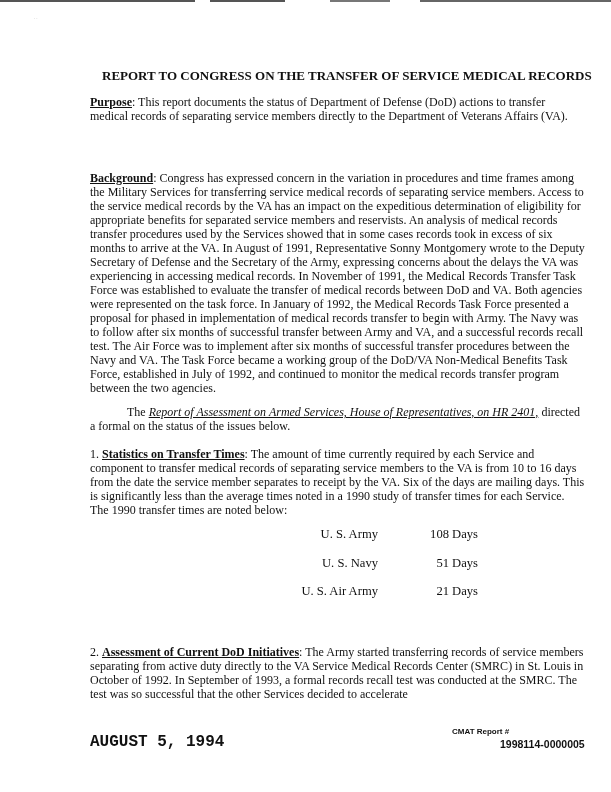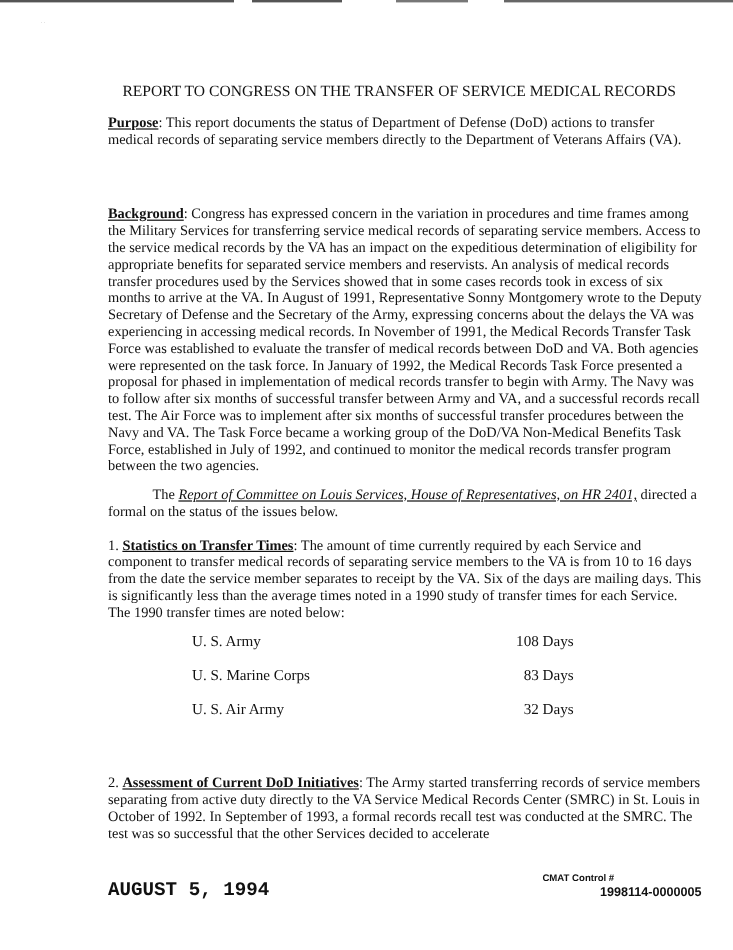--- a/index.html
+++ b/index.html
@@ -1,27 +1,27 @@
 <!DOCTYPE html>
 <html><head>
 <meta charset="utf-8">
 <style>
   html, body { margin: 0; padding: 0; background: #ffffff; }
   body { width: 611px; height: 792px; position: relative; overflow: hidden; font-family: "Liberation Serif", "DejaVu Serif", serif; color: #111; }
   .scan-line { position: absolute; top: 0; height: 2px; background: #555; }
   .specks { position: absolute; top: 16px; left: 34px; font-size: 4px; color: #999; }
   .page { position: absolute; left: 90px; top: 0; width: 495px; }
-  .title { position: absolute; top: 68px; left: 12px; font-weight: normal; font-size: 13px; letter-spacing: 0; white-space: nowrap; }
+  .title { position: absolute; top: 68px; left: 12px; font-weight: bold; font-size: 13px; letter-spacing: 0; white-space: nowrap; }
   .para { position: absolute; left: 0; width: 495px; font-size: 12px; line-height: 14px; }
   .label { font-weight: bold; text-decoration: underline; }
   .italic-ref { font-style: italic; text-decoration: underline; }
   .indent { padding-left: 37px; }
   table.times { position: absolute; left: 70px; top: 527px; border-collapse: collapse; font-size: 12.6px; }
   table.times td { padding: 0; height: 28.5px; vertical-align: top; }
-  table.times td.svc { width: 218px; }
+  table.times td.svc { width: 218px; text-align: right; }
   table.times td.days { width: 100px; text-align: right; }
   .footer-date { position: absolute; left: 90px; top: 733px; font-family: "Liberation Mono", "DejaVu Sans Mono", monospace; font-weight: bold; font-size: 16px; }
   .cmat { position: absolute; left: 452px; top: 727px; font-family: "Liberation Sans", "DejaVu Sans", sans-serif; }
   .cmat-label { font-size: 8px; font-weight: bold; }
   .cmat-num { font-size: 10.5px; font-weight: bold; margin-top: 2px; margin-left: 48px; }
 </style>
 </head>
 <body>
 
 <div class="scan-line" style="left:0;width:195px;"></div>
@@ -35,46 +35,46 @@
 
   <div class="para" style="top:95px;">
     <span class="label">Purpose</span><span>:  This report documents the status of Department of Defense (DoD) actions to transfer medical records of separating service members directly to the Department of Veterans Affairs (VA).</span>
   </div>
 
   <div class="para" style="top:151px;margin-top:20px;">
     <span class="label">Background</span><span>:  Congress has expressed concern in the variation in procedures and time frames among the Military Services for transferring service medical records of separating service members.  Access to the service medical records by the VA has an impact on the expeditious determination of eligibility for appropriate benefits for separated service members and reservists.  An analysis of medical records transfer procedures used by the Services showed that in some cases records took in excess of six months to arrive at the VA.  In August of 1991, Representative Sonny Montgomery wrote to the Deputy Secretary of Defense and the Secretary of the Army, expressing concerns about the delays the VA was experiencing in accessing medical records.  In November of 1991, the Medical Records Transfer Task Force was established to evaluate the transfer of medical records between DoD and VA.  Both agencies were represented on the task force.  In January of 1992, the Medical Records Task Force presented a proposal for phased in implementation of medical records transfer to begin with Army.  The Navy was to follow after six months of successful transfer between Army and VA, and a successful records recall test.  The Air Force was to implement after six months of successful transfer procedures between the Navy and VA.  The Task Force became a working group of the DoD/VA Non-Medical Benefits Task Force, established in July of 1992, and continued to monitor the medical records transfer program between the two agencies.</span>
   </div>
 
   <div class="para" style="top:405px;">
-    <span class="indent">The </span><span class="italic-ref">Report of Committee on Louis Services, House of Representatives, on HR 2401,</span><span> directed a formal on the status of the issues below.</span>
+    <span class="indent">The </span><span class="italic-ref">Report of Assessment on Armed Services, House of Representatives, on HR 2401,</span><span> directed a formal on the status of the issues below.</span>
   </div>
 
   <div class="para" style="top:447px;">
     <span>1.  </span><span class="label">Statistics on Transfer Times</span><span>:  The amount of time currently required by each Service and component to transfer medical records of separating service members to the VA is from 10 to 16 days from the date the service member separates to receipt by the VA.  Six of the days are mailing days.  This is significantly less than the average times noted in a 1990 study of transfer times for each Service.  The 1990 transfer times are noted below:</span>
   </div>
 
   <table class="times">
     <tbody>
         <tr>
       <td class="svc">U. S. Army</td>
       <td class="days">108 Days</td>
     </tr>
     <tr>
-      <td class="svc">U. S. Marine Corps</td>
-      <td class="days">83 Days</td>
+      <td class="svc">U. S. Navy</td>
+      <td class="days">51 Days</td>
     </tr>
     <tr>
       <td class="svc">U. S. Air Army</td>
-      <td class="days">32 Days</td>
+      <td class="days">21 Days</td>
     </tr>
   </tbody>
     </table>
 
   <div class="para" style="top:645px;">
     <span>2.  </span><span class="label">Assessment of Current DoD Initiatives</span><span>:  The Army started transferring records of service members separating from active duty directly to the VA Service Medical Records Center (SMRC) in St. Louis in October of 1992.  In September of 1993, a formal records recall test was conducted at the SMRC.  The test was so successful that the other Services decided to accelerate</span>
   </div>
 </div>
 
 <div class="footer-date">AUGUST 5, 1994</div>
 <div class="cmat">
-  <div class="cmat-label">CMAT Control #</div>
+  <div class="cmat-label">CMAT Report #</div>
   <div class="cmat-num">1998114-0000005</div>
 </div>
 
 </body></html>

